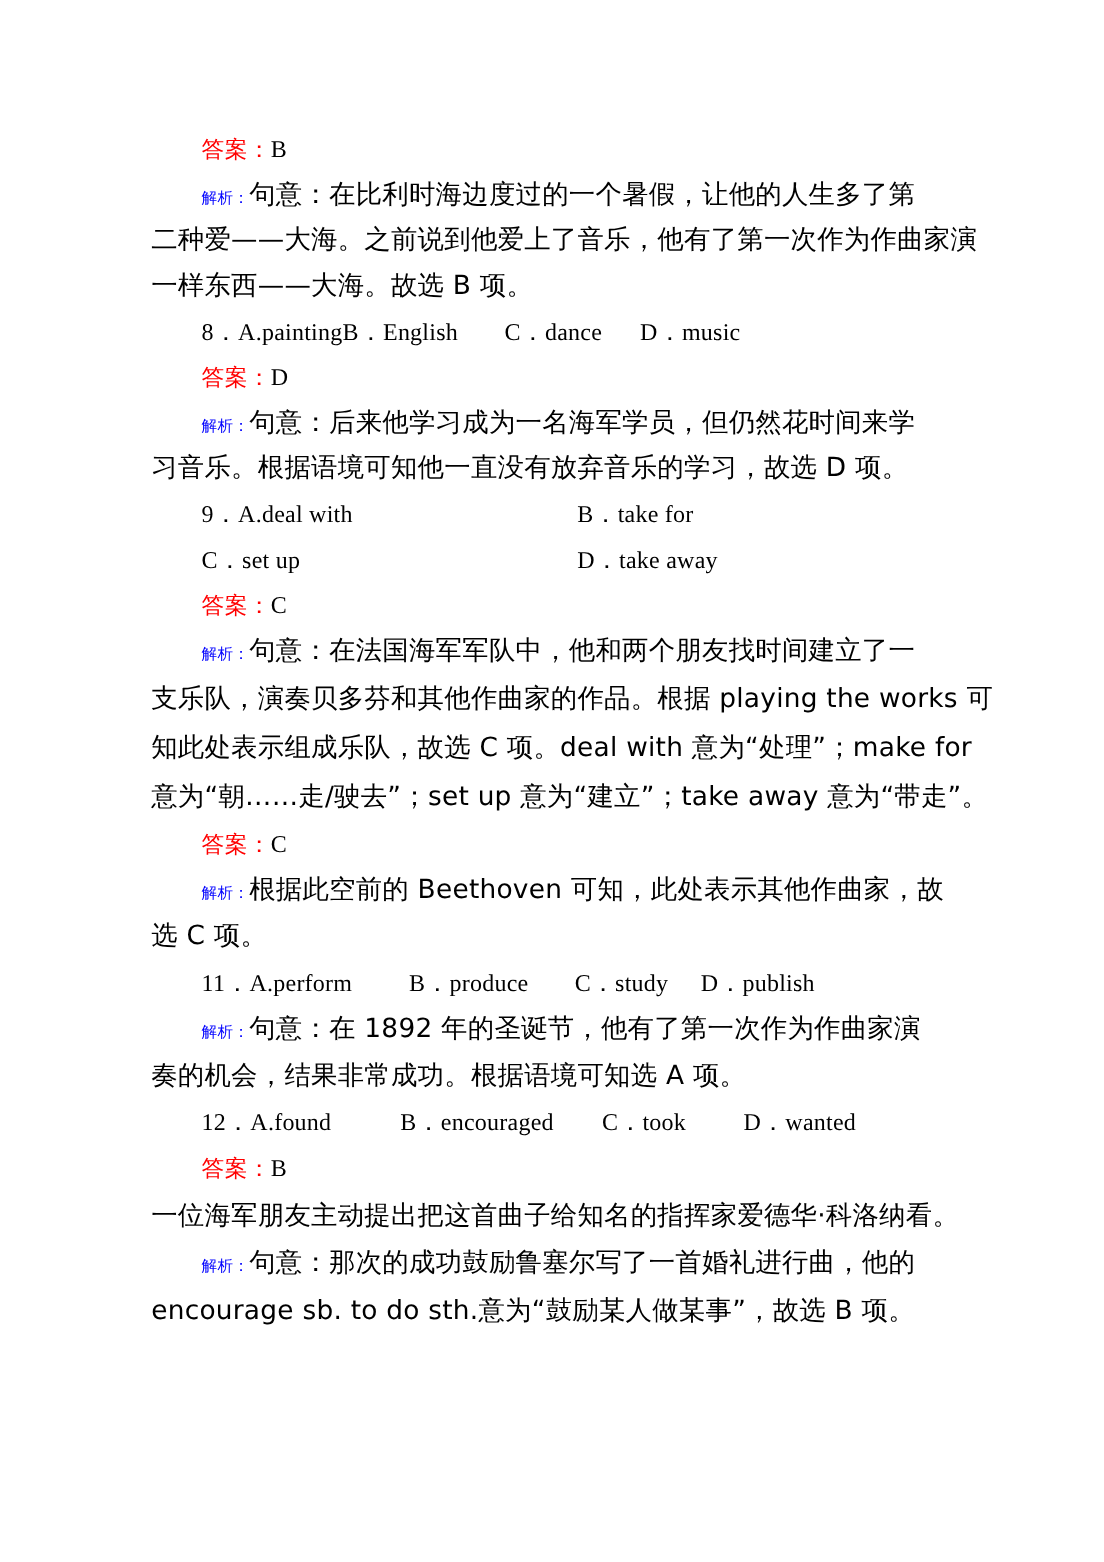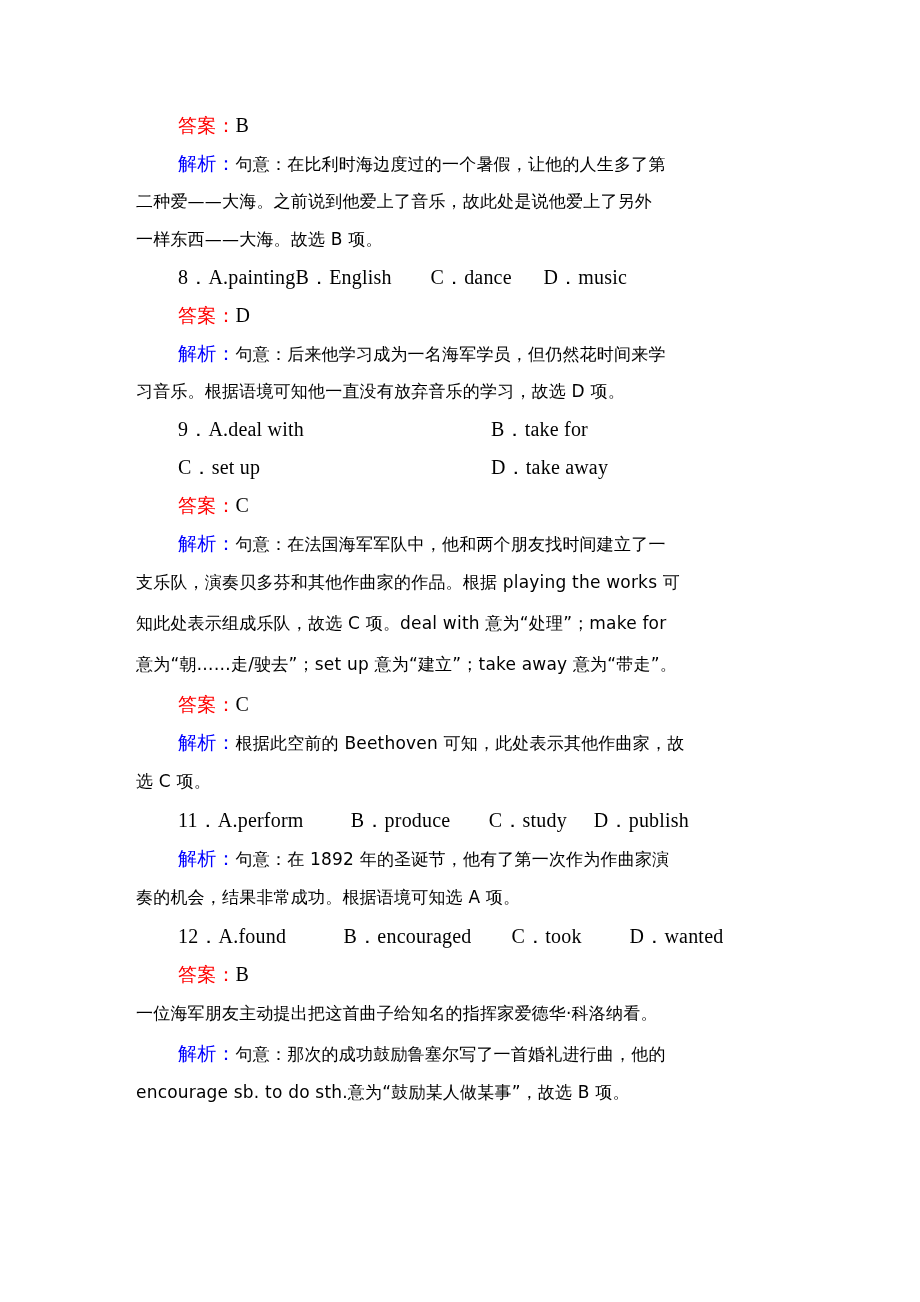--- a/index.html
+++ b/index.html
@@ -1,44 +1,44 @@
 <!DOCTYPE html>
 <html><head>
 <meta charset="utf-8">
 <style>
   html, body { margin: 0; padding: 0; background: #ffffff; }
   body {
     width: 920px; height: 1302px; position: relative; overflow: hidden;
     font-family: "Liberation Serif", "DejaVu Serif", serif;
     color: #000000;
   }
-  .page { position: absolute; left: 136px; top: 106px; width: 650px; }
+  .page { position: absolute; left: 126px; top: 106px; width: 650px; }
   .line {
     font-size: 20px; line-height: 38px; height: 38px; white-space: nowrap;
     letter-spacing: 0.2px;
   }
   .indent { padding-left: 42px; }
   .red { color: #ff0000; font-family: "DejaVu Sans", sans-serif; font-size: 19px; }
-  .blue { color: #0000ff; font-family: Liberation Sans, sans-serif; font-size: 19px; }
-  .cn { font-family: "DejaVu Sans", sans-serif; font-size: 17px; }
+  .blue { color: #0000ff; font-family: Liberation Sans, sans-serif; font-size: 13px; }
+  .cn { font-family: "DejaVu Sans", sans-serif; font-size: 22px; }
   .grid2 { display: flex; }
   .grid2 .col { width: 313px; display:inline-block; }
 </style>
 </head>
 <body>
 
 <div class="page">
 
   <div class="line indent">
     <span class="red">答案：</span><span>B</span>
   </div>
   <div class="line indent">
     <span class="blue">解析：</span><span class="cn">句意：在比利时海边度过的一个暑假，让他的人生多了第</span>
   </div>
-  <div class="line cn">二种爱——大海。之前说到他爱上了音乐，故此处是说他爱上了另外</div>
+  <div class="line cn">二种爱——大海。之前说到他爱上了音乐，他有了第一次作为作曲家演</div>
   <div class="line cn">一样东西——大海。故选 B 项。</div>
 
   <div class="line indent">
     <span>8．</span><span style="width:135px">A.painting</span><span style="display:inline-block;width:135px">B．English</span><span style="display:inline-block;width:113px">C．dance</span><span>D．music</span>
   </div>
   <div class="line indent">
     <span class="red">答案：</span><span>D</span>
   </div>
   <div class="line indent">
     <span class="blue">解析：</span><span class="cn">句意：后来他学习成为一名海军学员，但仍然花时间来学</span>

